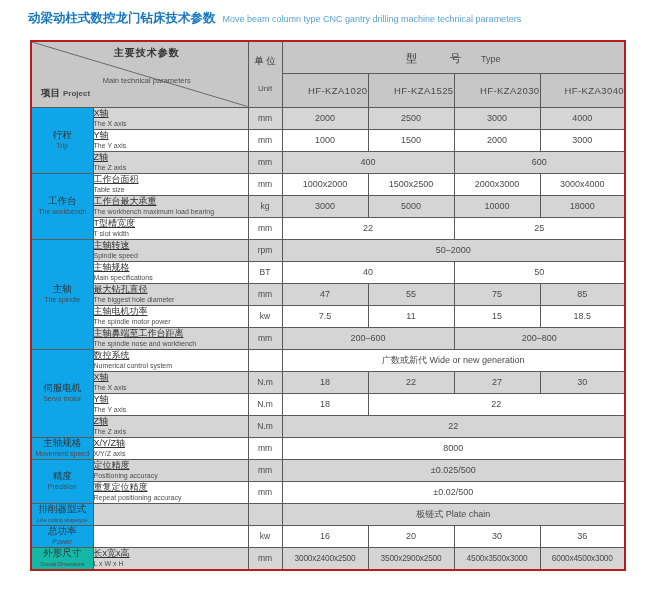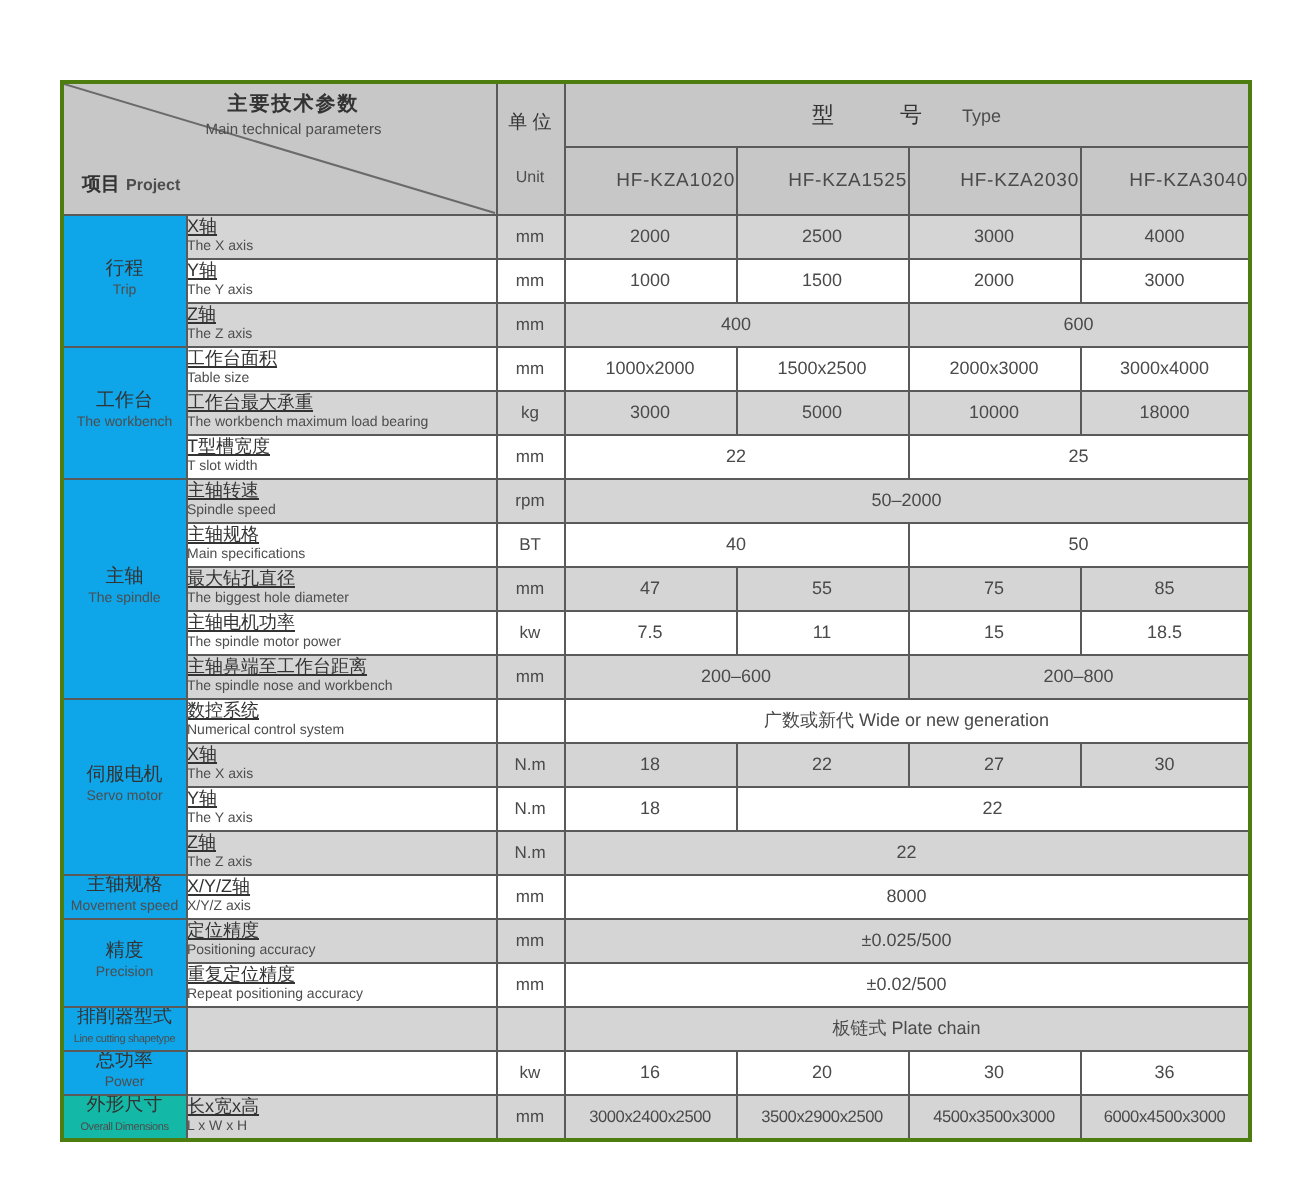--- a/index.html
+++ b/index.html
@@ -3,38 +3,38 @@
 <meta charset="utf-8">
 <style>
   html,body{margin:0;padding:0;background:#ffffff;}
   .page{position:relative;width:652px;height:595px;background:#ffffff;overflow:hidden;
         font-family:"Liberation Sans","DejaVu Sans",sans-serif;}
   .title{position:absolute;left:28px;top:8px;white-space:nowrap;}
   .title-zh{color:#1778be;font-weight:bold;font-size:12.5px;}
   .title-en{color:#5aa4d2;font-size:9px;margin-left:7px;}
 
   table.spec{position:absolute;left:30px;top:40px;width:594px;border-collapse:collapse;
-             table-layout:fixed;border:2px solid #4d7c0f;}
+             table-layout:fixed;border:2px solid #b91c1c;}
   table.spec td{border:1px solid #5a5a5a;overflow:hidden;vertical-align:middle;padding:0;}
 
   thead td{background:#c7c7c7;}
   thead tr.hr1{height:32px;}
   thead tr.hr2{height:34px;}
   tbody tr{height:22px;}
   tbody tr:nth-child(odd) td{background:#d5d5d5;}
   tbody tr:nth-child(even) td{background:#ffffff;}
   tbody tr td.gcell{background:#0ea5e9;}
   tbody tr td.gcell.gray{background:#14b8a6;}
 
   
   td.corner{position:relative;}
   .diag{position:absolute;left:0;top:0;width:100%;height:100%;display:block;}
   .corner-main{position:absolute;top:5px;left:0;right:0;text-align:center;padding-left:14px;line-height:11px;}
   .corner-zh{display:block;font-size:10px;font-weight:bold;color:#333;letter-spacing:1px;}
-  .corner-en{display:block;font-size:7.5px;color:#4d4d4d;margin-top:1px;}
+  .corner-en{display:block;font-size:7.5px;color:#4d4d4d;margin-top:17px;}
   .corner-project{position:absolute;bottom:7px;left:9px;white-space:nowrap;font-weight:bold;}
   .proj-zh{font-size:9.5px;color:#333;}
   .proj-en{font-size:8px;color:#4d4d4d;margin-left:3px;}
 
   td.unithead{text-align:center;}
   .unit-zh{display:block;font-size:9.5px;color:#333;}
   .unit-en{display:block;font-size:8px;color:#4d4d4d;margin-top:16px;}
 
   td.typehead{text-align:center;}
   .type-zh{font-size:11px;color:#333;word-spacing:26px;letter-spacing:2px;}
@@ -52,20 +52,23 @@
   .ie{display:block;font-size:7px;color:#4d4d4d;margin-top:1px;}
 
   td.ucell{text-align:center;font-size:8.5px;color:#4a4a4a;}
   td.vcell{text-align:center;font-size:9px;color:#4a4a4a;}
   td.vcell.small{font-size:8.3px;letter-spacing:-0.2px;}
 </style>
 </head>
 <body>
 
 <div class="page">
+  <div class="title">
+    <span class="title-zh">动梁动柱式数控龙门钻床技术参数</span><span class="title-en">Move beam column type CNC gantry drilling machine technical parameters</span>
+  </div>
 
   <table class="spec">
     <colgroup>
       <col style="width:62px">
         <col style="width:155px">
         <col style="width:34px">
       <col style="width:86px">
         <col style="width:86px">
         <col style="width:86px">
         <col style="width:85px">

